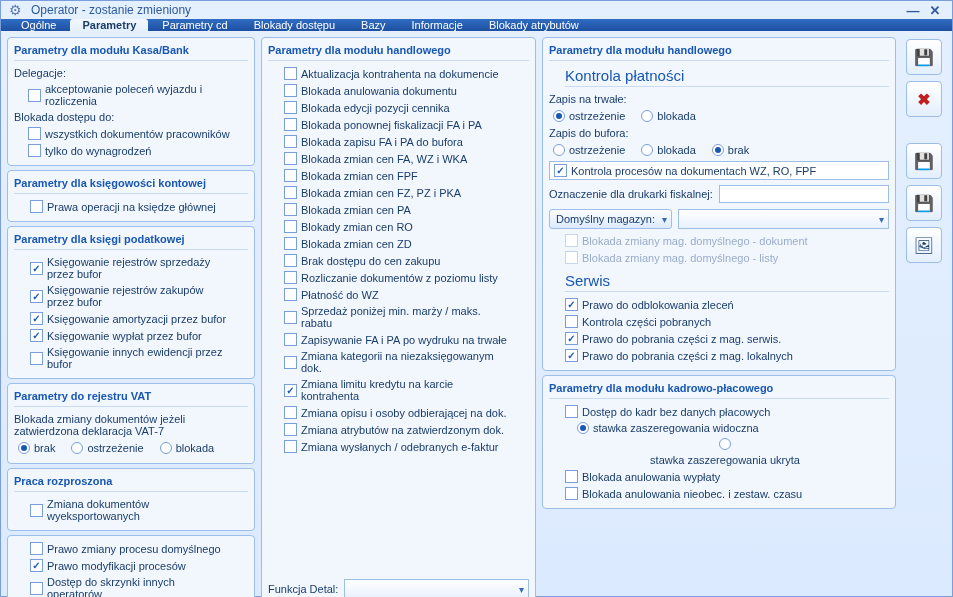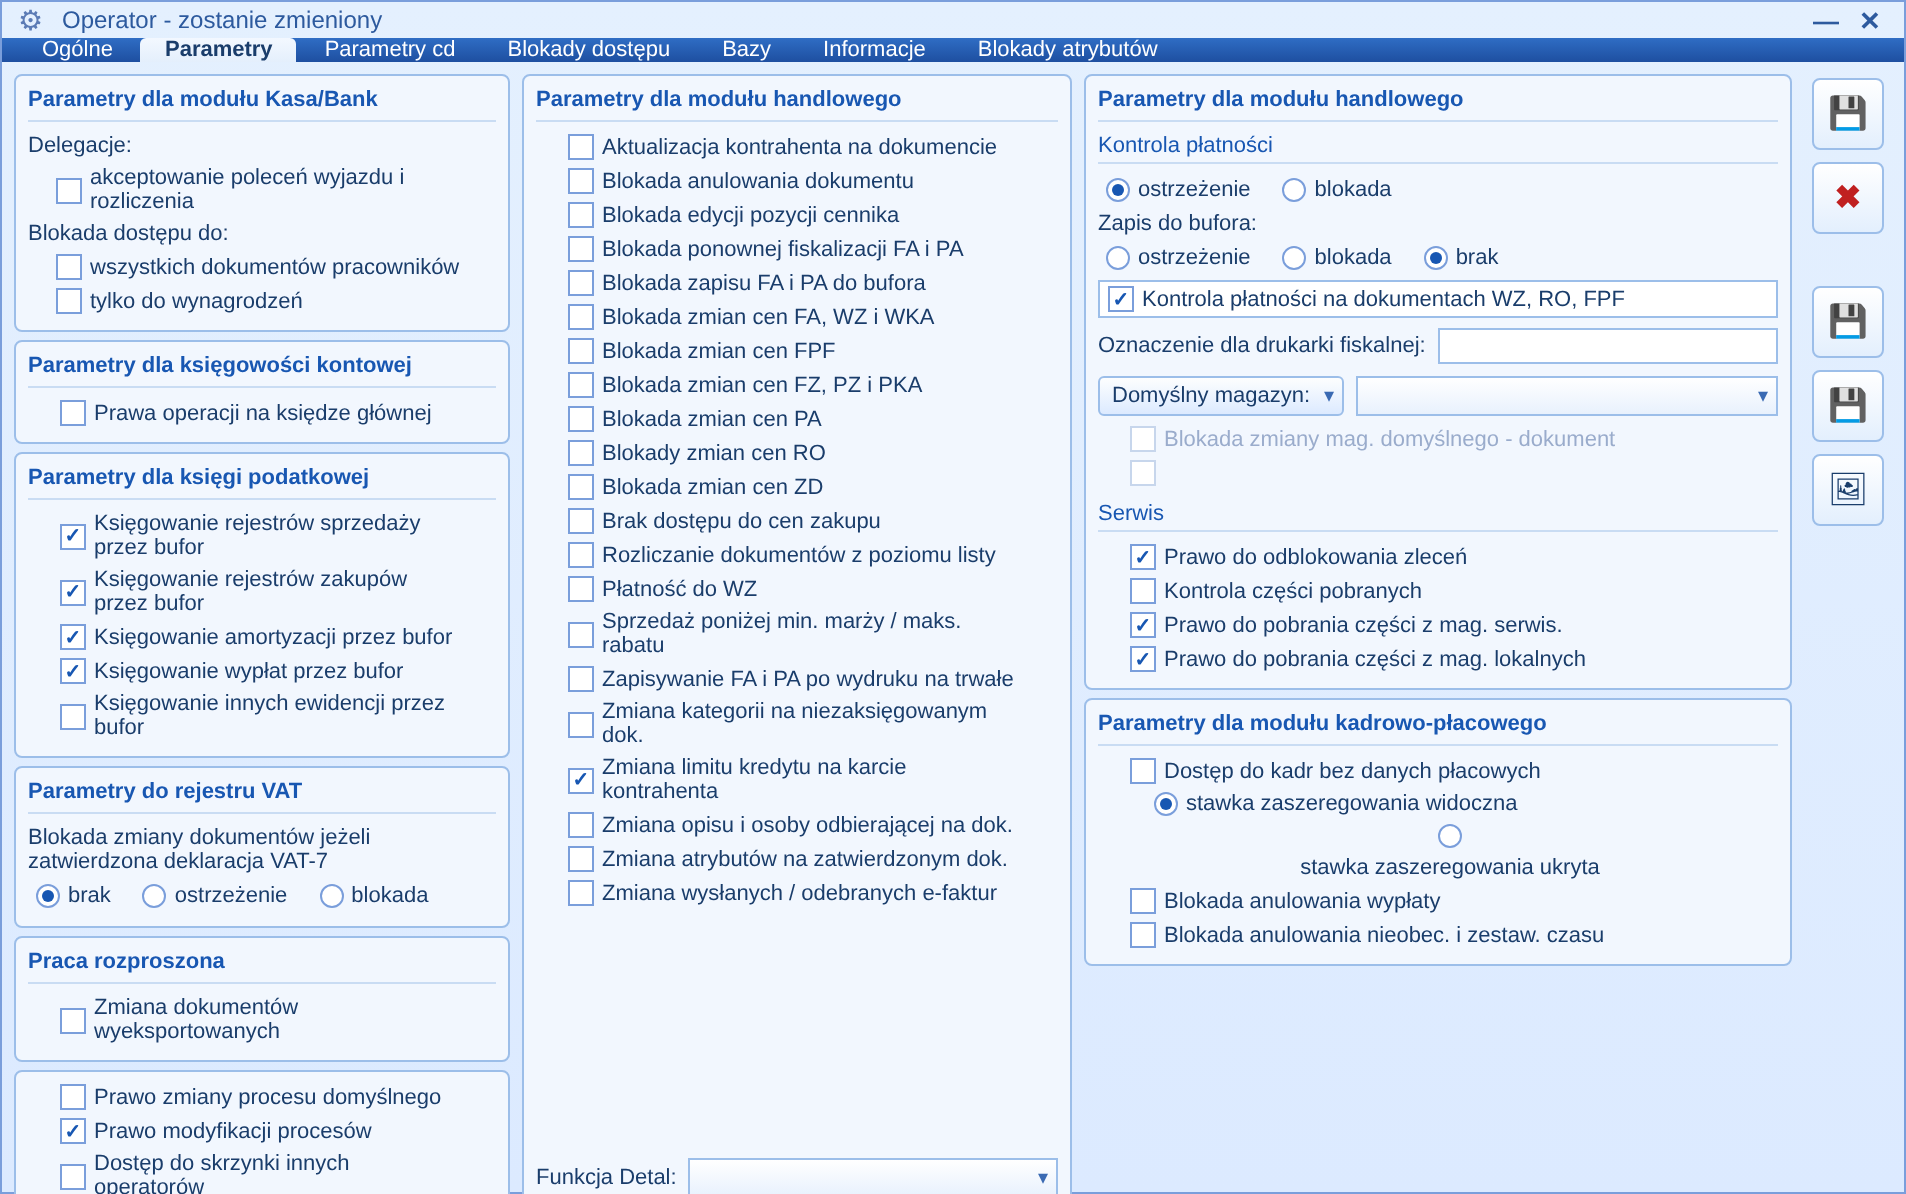--- a/index.html
+++ b/index.html
@@ -15,21 +15,21 @@
   .content { flex: 1; display: flex; padding: 6px; gap: 6px; }
   .columns { flex: 1; display: flex; gap: 6px; min-height: 0; }
   .column { display: flex; flex-direction: column; gap: 4px; }
   .col1 { width: 248px; }
   .col2 { width: 275px; }
   .col3 { flex: 1; }
   .sidebar { width: 44px; display: flex; flex-direction: column; gap: 6px; align-items: center; padding-top: 2px; }
   .sidebtn { width: 36px; height: 36px; border: 1px solid #9cbee9; border-radius: 4px; background: linear-gradient(to bottom, #fff, #e3effd); display: flex; align-items: center; justify-content: center; cursor: pointer; font-size: 16px; }
   .group { border: 1px solid #9cbee9; border-radius: 4px; background: #f2f7fe; padding: 4px 6px 6px 6px; }
   .group-header { color: #1857b2; font-weight: bold; font-size: 11px; padding: 2px 0 4px 0; border-bottom: 1px solid #c9dcf3; margin-bottom: 4px; }
-  .group-header-inner { color: #1857b2; font-size: 11px; padding: 2px 0 2px 0; border-bottom: 1px solid #c9dcf3; margin: 4px 0 4px 0; }
+  .group-header-inner { color: #1857b2; font-size: 15px; padding: 2px 0 2px 0; border-bottom: 1px solid #c9dcf3; margin: 4px 0 4px 16px; }
   .row { display: flex; align-items: center; padding: 2px 16px; gap: 4px; }
   .row-indent { padding-left: 14px; }
   .checkbox { width: 13px; height: 13px; border: 1px solid #7a9edb; background: #fff; display: inline-flex; align-items: center; justify-content: center; font-size: 10px; color: #1857b2; flex-shrink: 0; cursor: pointer; }
   .checkbox.checked::before { content: "✓"; font-weight: bold; }
   .radio { width: 12px; height: 12px; border: 1px solid #7a9edb; border-radius: 50%; background: #fff; display: inline-flex; align-items: center; justify-content: center; flex-shrink: 0; cursor: pointer; }
   .radio.checked::before { content: ""; width: 6px; height: 6px; background: #1857b2; border-radius: 50%; }
   .label { color: #1a3d6b; }
   .label.disabled { color: #9aaccc; }
   .plain-text { color: #1a3d6b; padding: 2px 0; }
   .radio-row { display: flex; gap: 16px; padding: 3px 4px; }
@@ -253,20 +253,21 @@
             <span class="label">Funkcja Detal:</span>
             <div class="dropdown" style="flex:1;"></div>
           </div>
         </div>
       </div>
 
       <div class="column col3">
         <div class="group">
           <div class="group-header">Parametry dla modułu handlowego</div>
           <div class="group-header-inner">Kontrola płatności</div>
+          <div class="plain-text">Zapis na trwałe:</div>
           <div class="radio-row row-indent">
             <span class="radio-group">
                 <span class="radio checked"></span>
                 <span class="label">ostrzeżenie</span>
               </span>
             <span class="radio-group">
                 <span class="radio"></span>
                 <span class="label">blokada</span>
               </span>
           </div>
@@ -280,36 +281,37 @@
                 <span class="radio"></span>
                 <span class="label">blokada</span>
               </span>
             <span class="radio-group">
                 <span class="radio checked"></span>
                 <span class="label">brak</span>
               </span>
           </div>
           <div class="row" style="border:1px solid #9cbee9;background:#fff;padding:2px 4px;margin:2px 0;">
             <span class="checkbox checked"></span>
-            <span class="label">Kontrola płatności na dokumentach WZ, RO, FPF</span>
+            <span class="label">Kontrola procesów na dokumentach WZ, RO, FPF</span>
           </div>
           <div class="field-row">
             <span class="label">Oznaczenie dla drukarki fiskalnej:</span>
             <input class="input-text" style="flex: 1 1 0%;">
           </div>
           <div class="field-row">
             <span class="dropdown-btn">Domyślny magazyn:</span>
             <div class="dropdown" style="flex:1;"></div>
           </div>
           <div class="row">
               <span class="checkbox" style="border-color:#c7d6ec;"></span>
               <span class="label disabled">Blokada zmiany mag. domyślnego - dokument</span>
             </div>
           <div class="row">
               <span class="checkbox" style="border-color:#c7d6ec;"></span>
+              <span class="label disabled">Blokada zmiany mag. domyślnego - listy</span>
             </div>
 
           <div class="group-header-inner">Serwis</div>
           <div class="row">
               <span class="checkbox checked"></span>
               <span class="label">Prawo do odblokowania zleceń</span>
             </div>
           <div class="row">
               <span class="checkbox"></span>
               <span class="label">Kontrola części pobranych</span>

